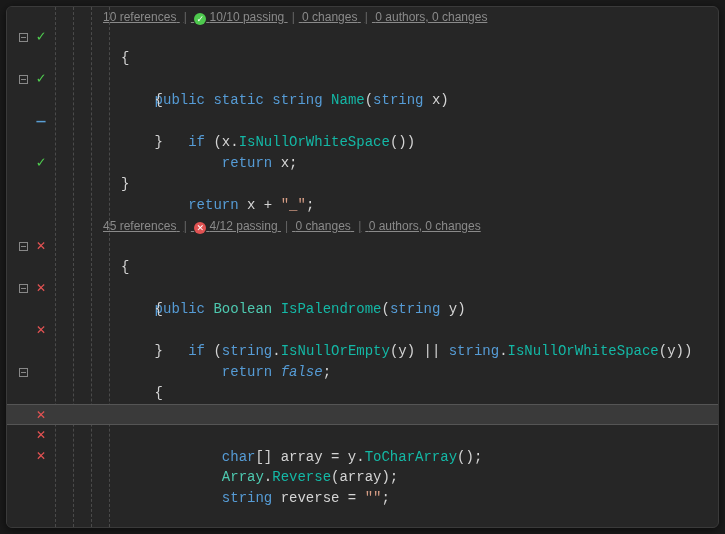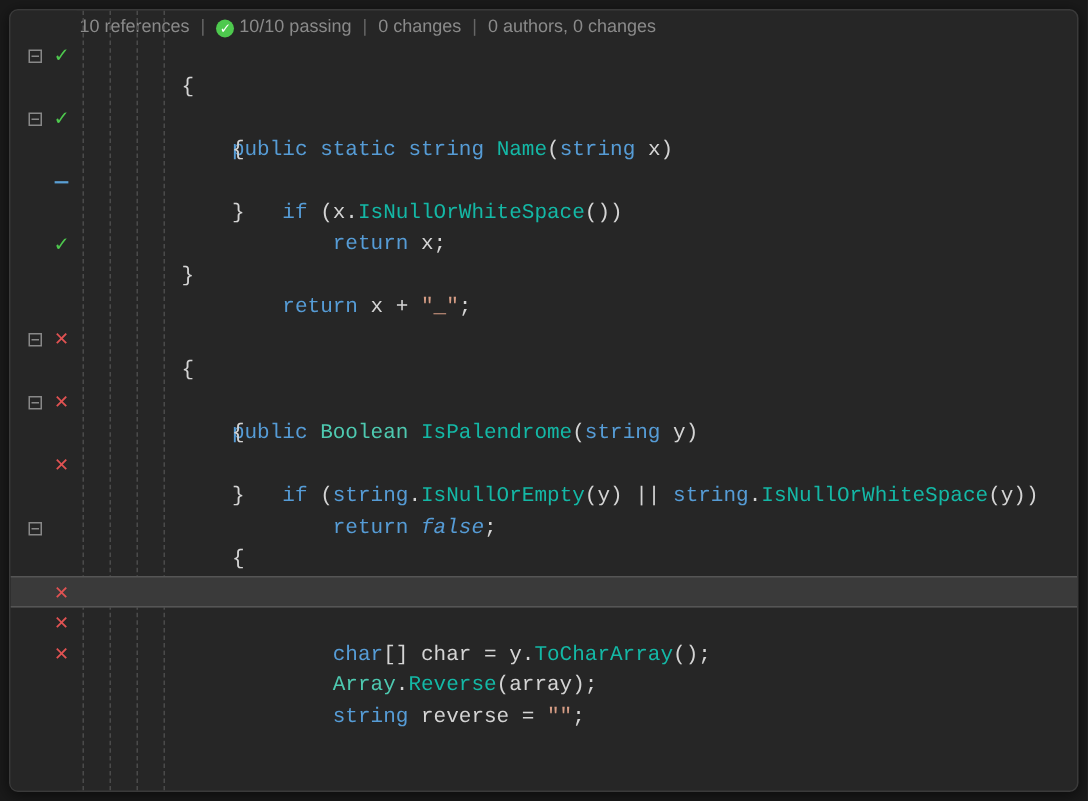--- a/index.html
+++ b/index.html
@@ -72,27 +72,28 @@
     display: flex;
     align-items: center;
     justify-content: center;
     font-size: 15px;
     font-weight: bold;
   }
   .mark.pass { color: #4ec94e; }
   .mark.fail { color: #e05252; }
   .mark.dash { color: #5a9fd4; }
   .codelens {
-    padding-left: 46px;
+    padding-left: 96px;
     height: 20px;
     line-height: 20px;
     font-size: 12px;
     color: #8a8a8a;
     font-family: 'Segoe UI', Arial, sans-serif;
     white-space: nowrap;
+    text-decoration: underline;
   }
   .codelens .sep { margin: 0 4px; color: #666; }
   .codelens .ico {
     display: inline-block;
     width: 12px; height: 12px;
     border-radius: 50%;
     vertical-align: -1px;
     text-align: center;
     line-height: 12px;
     font-size: 9px;
@@ -156,20 +157,30 @@
 
   <div class="line">
     <span class="mark pass">✓</span>
     <span class="plain">    </span><span class="kw">return</span><span class="plain"> x + </span><span class="str">"_"</span><span class="punc">;</span>
   </div>
 
   <div class="line"><span class="punc">}</span></div>
 
   <div class="line"></div>
 
+  <div class="codelens">
+    <span>45 references</span>
+    <span class="sep">|</span>
+    <span class="ico fail">✕</span>
+    <span>4/12 passing</span>
+    <span class="sep">|</span>
+    <span>0 changes</span>
+    <span class="sep">|</span>
+    <span>0 authors, 0 changes</span>
+  </div>
 
   <div class="line">
     <span class="fold"></span>
     <span class="mark fail">✕</span>
     <span class="kw">public</span><span class="plain"> </span><span class="type">Boolean</span><span class="plain"> </span><span class="method">IsPalendrome</span><span class="punc">(</span><span class="kw">string</span><span class="plain"> y</span><span class="punc">)</span>
   </div>
 
   <div class="line"><span class="punc">{</span></div>
 
   <div class="line">
@@ -189,21 +200,21 @@
 
   <div class="line">
     <span class="fold"></span>
     <span class="plain">    </span><span class="kw">else</span>
   </div>
 
   <div class="line"><span class="plain">    </span><span class="punc">{</span></div>
 
   <div class="line hilite topborder botborder">
     <span class="mark fail">✕</span>
-    <span class="plain">        </span><span class="kw">char</span><span class="plain">[] char = y.</span><span class="method">ToCharArray</span><span class="punc">();</span>
+    <span class="plain">        </span><span class="kw">char</span><span class="plain">[] array = y.</span><span class="method">ToCharArray</span><span class="punc">();</span>
   </div>
 
   <div class="line">
     <span class="mark fail">✕</span>
     <span class="plain">        </span><span class="type">Array</span><span class="plain">.</span><span class="method">Reverse</span><span class="punc">(array);</span>
   </div>
 
   <div class="line">
     <span class="mark fail">✕</span>
     <span class="plain">        </span><span class="kw">string</span><span class="plain"> reverse = </span><span class="str">""</span><span class="punc">;</span>

